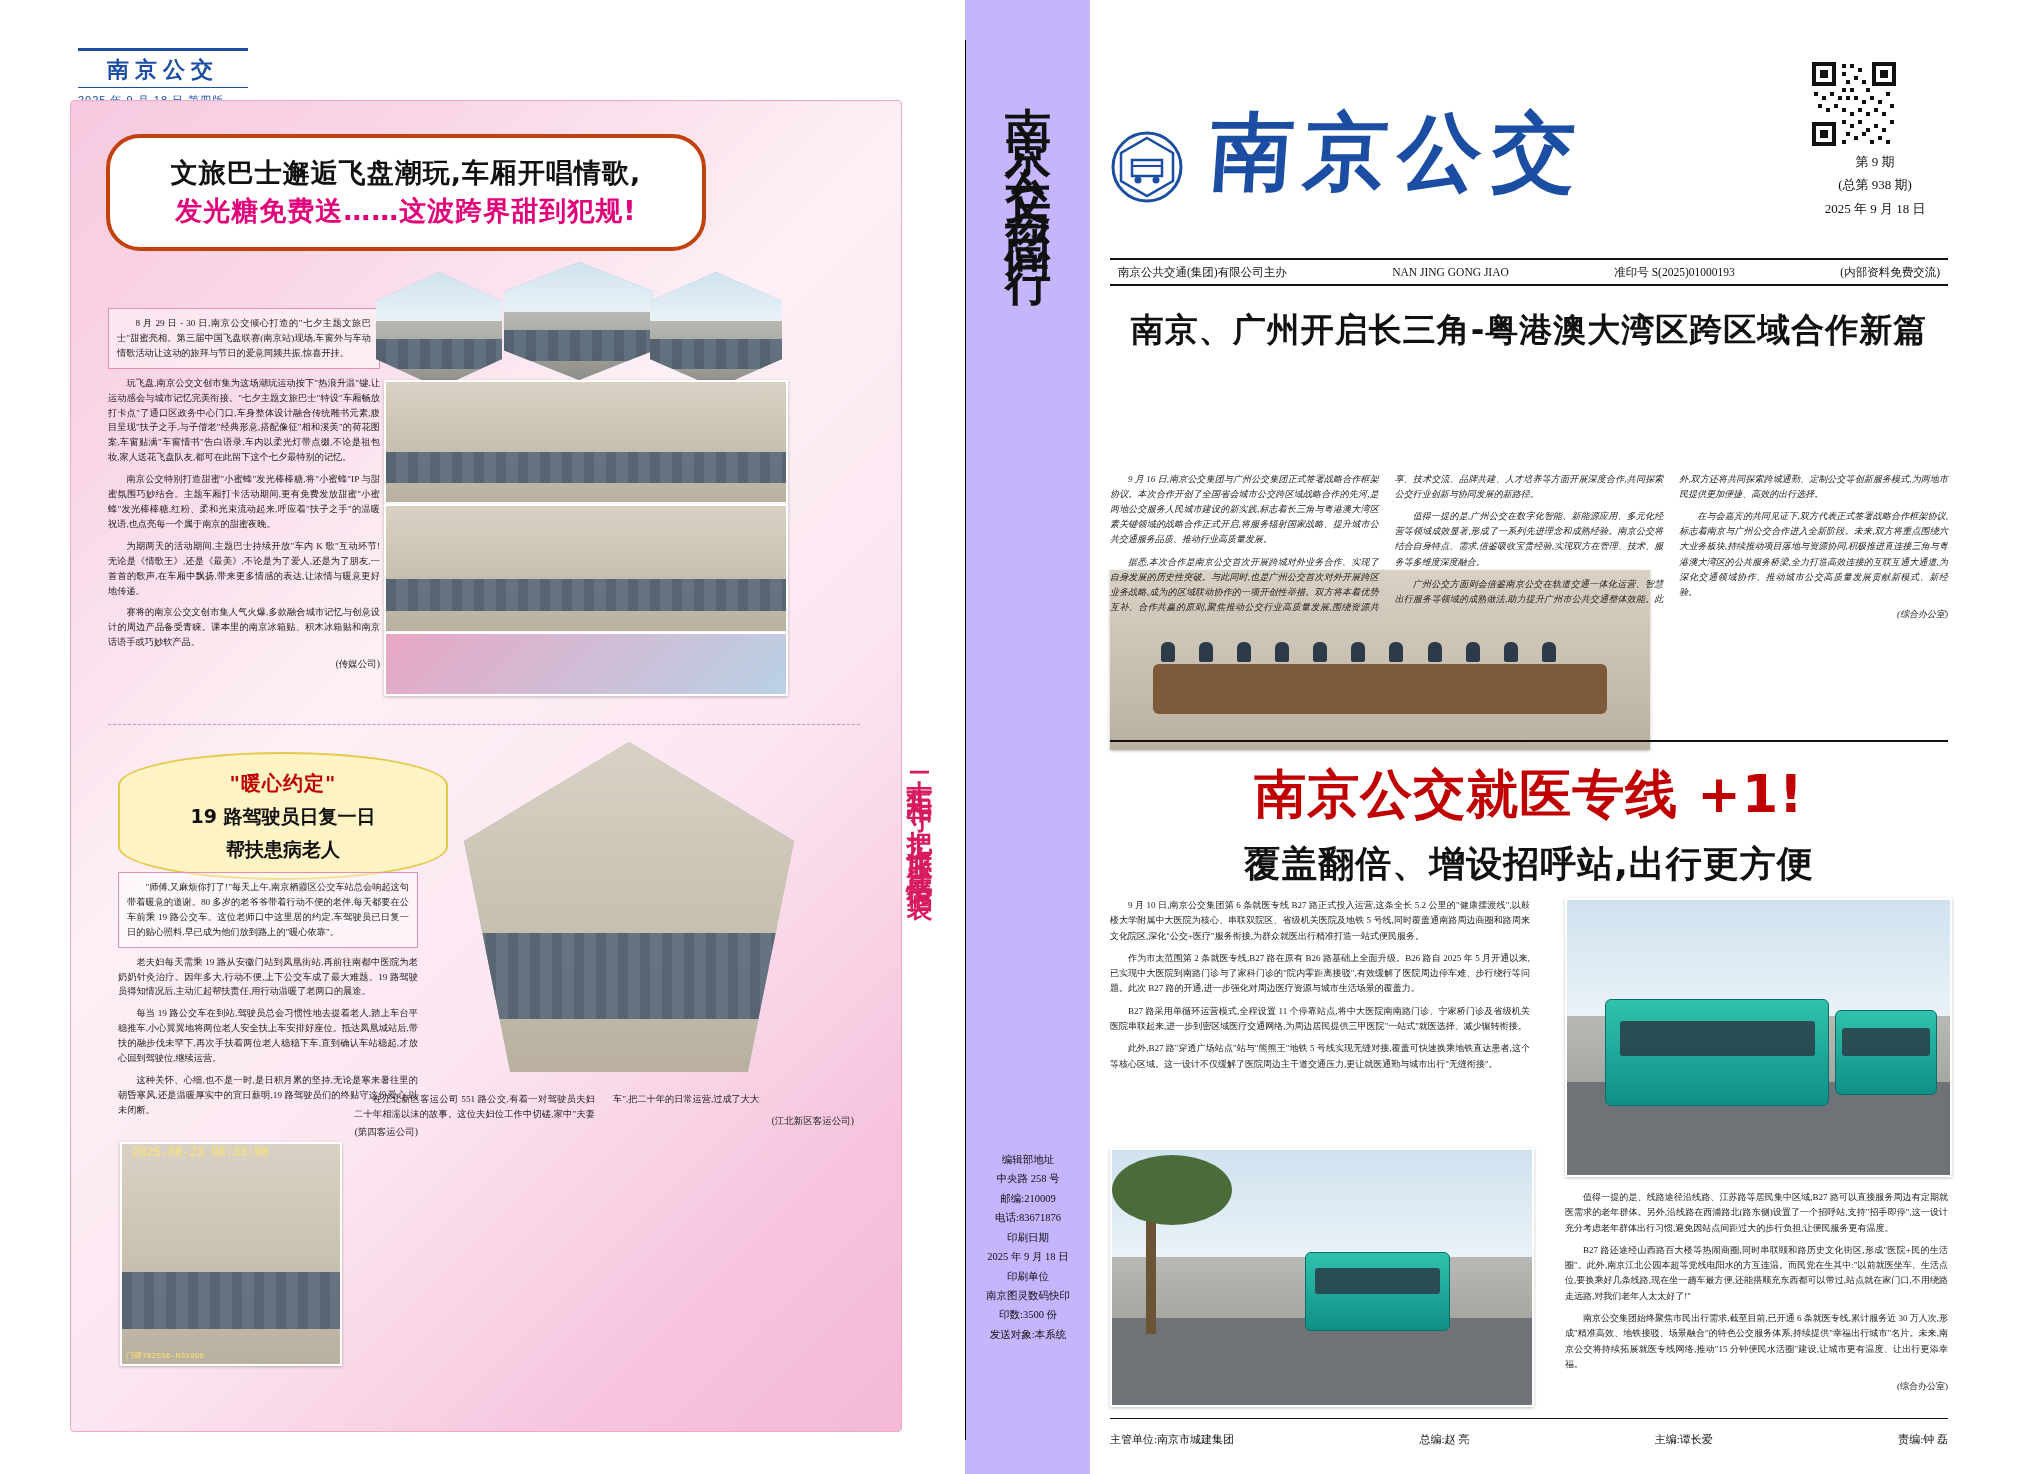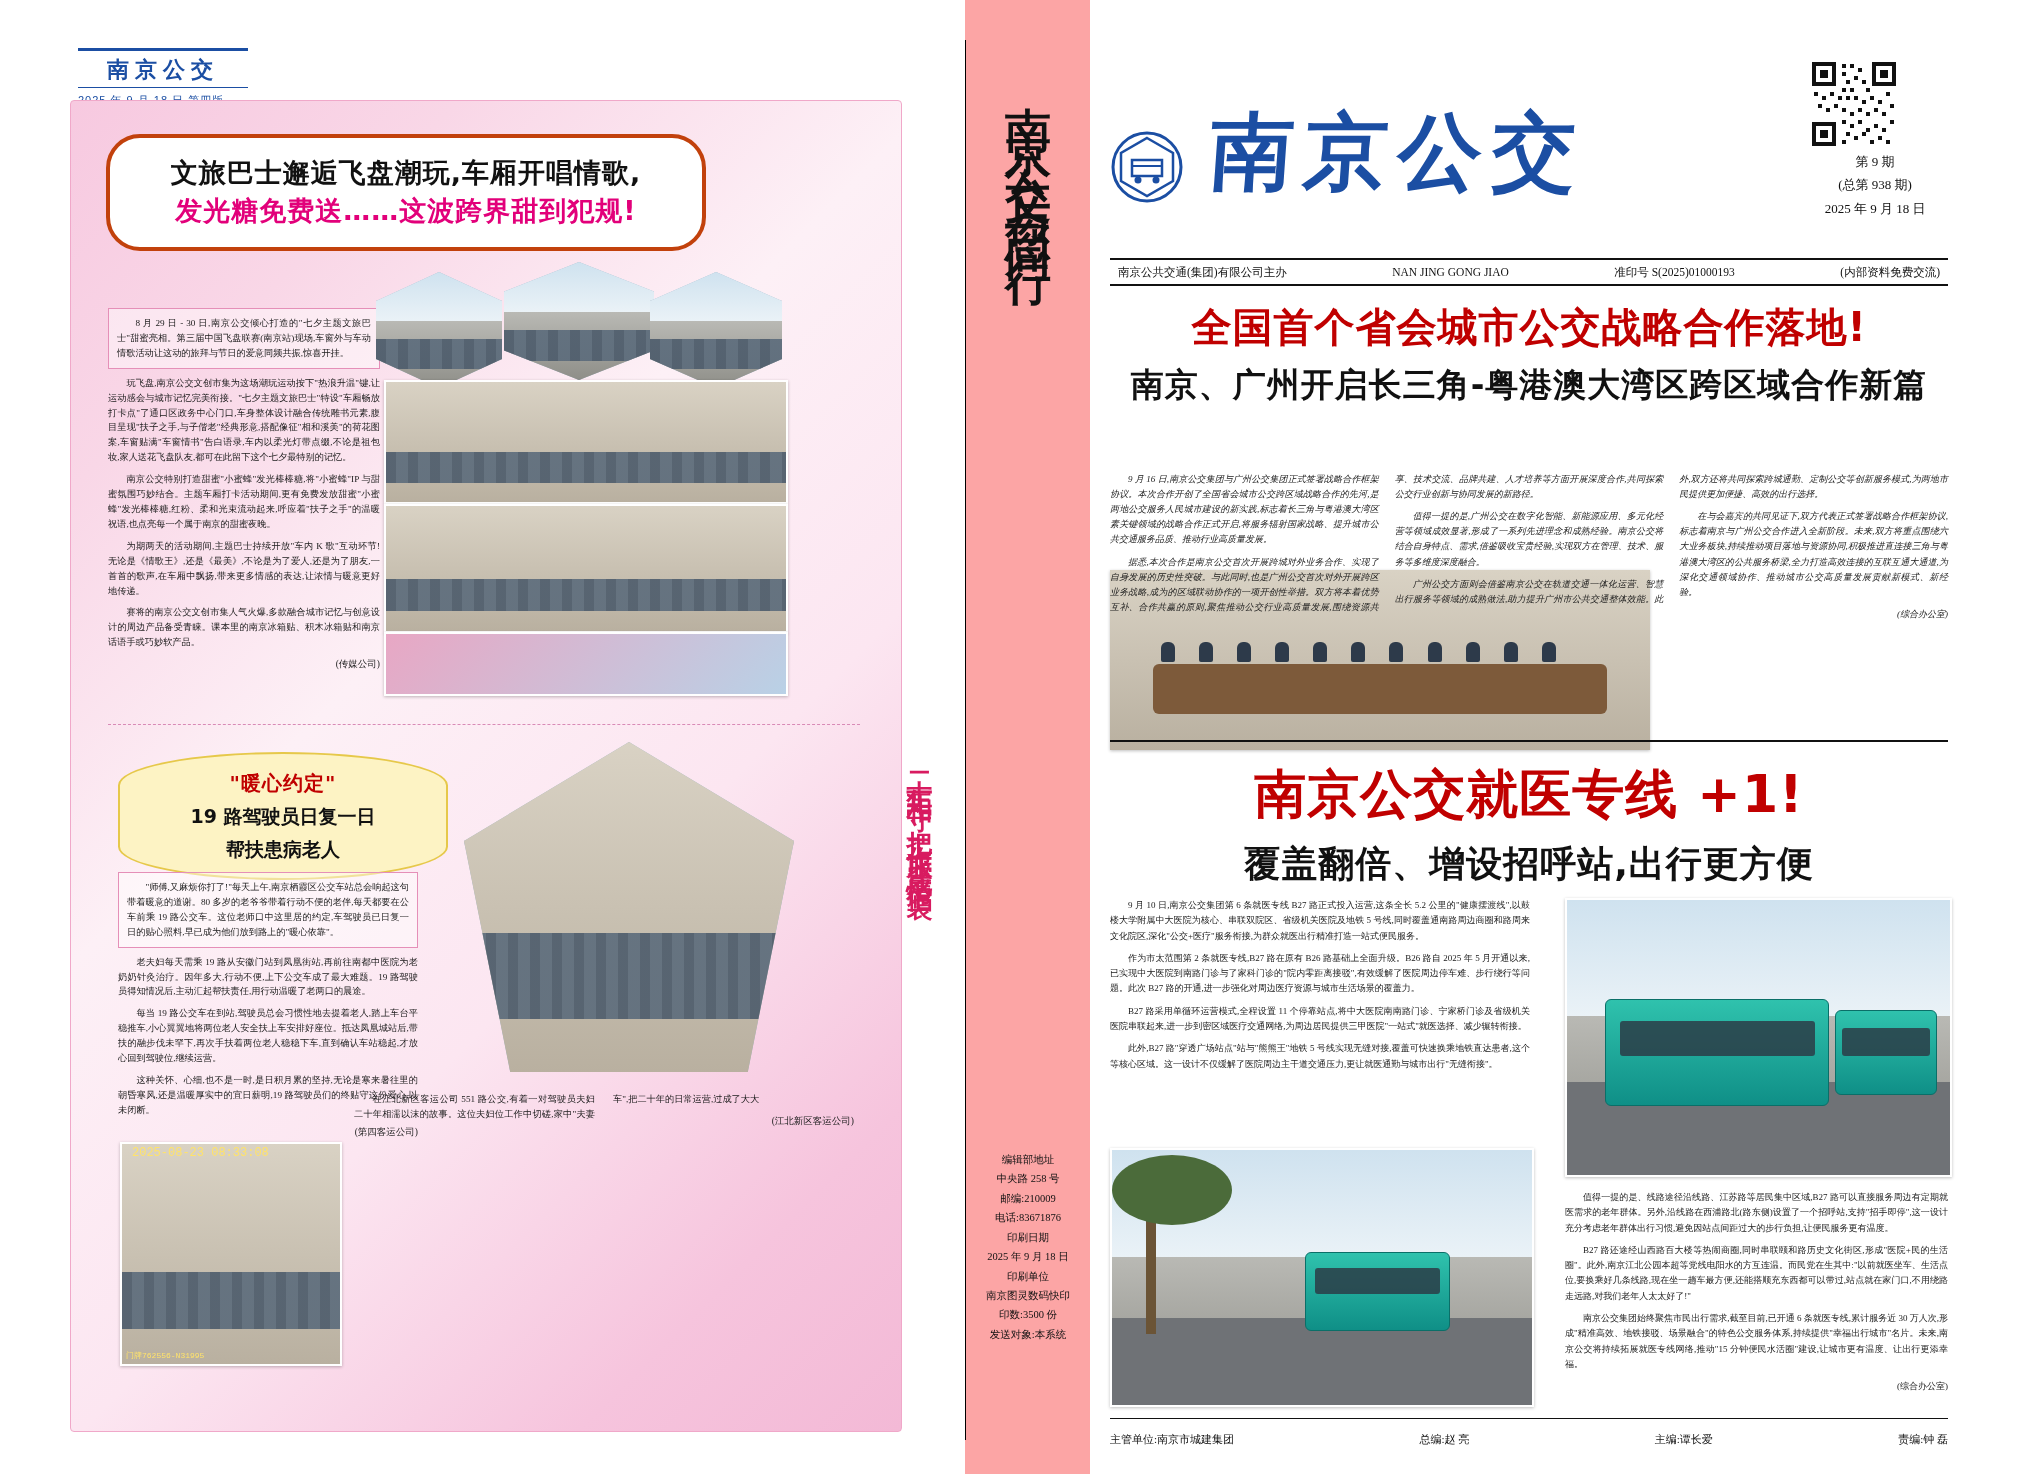--- a/index.html
+++ b/index.html
@@ -2,21 +2,21 @@
 <html><head>
 <meta charset="utf-8">
 <style>
   html,body{margin:0;padding:0;}
   body{
     width:2040px;height:1474px;
     background:#ffffff;
     font-family:"Liberation Serif", serif;
     overflow:hidden;
   }
-  .page{position:relative;width:2040px;height:1474px;background:#fca5a5;}
+  .page{position:relative;width:2040px;height:1474px;background:#c4b5fd;}
 
   
   .left-page{position:absolute;left:0;top:0;width:965px;height:1474px;background:#fff;}
   .lp-masthead{position:absolute;left:78px;top:48px;width:170px;}
   .lp-mast-box{border-top:3px solid #1b4ea3;border-bottom:1px solid #1b4ea3;padding:4px 0 2px 0;}
   .lp-mast-cn{font-size:22px;color:#1b4ea3;letter-spacing:6px;text-align:center;font-family:"DejaVu Sans",sans-serif;font-weight:bold;}
   .lp-mast-date{font-size:11px;color:#1b4ea3;margin-top:5px;letter-spacing:1px;font-family:"Liberation Sans",sans-serif;}
 
   .lp-panel{position:absolute;left:70px;top:100px;width:830px;height:1330px;
     background:linear-gradient(135deg,#f7c9e0 0%,#f9d7e7 18%,#fdf0f6 40%,#fce6f1 62%,#f6c4dd 85%,#f3b9d6 100%);
@@ -339,21 +339,20 @@
   </div>
 
   <div class="np-bar">
     <span>南京公共交通(集团)有限公司主办</span>
     <span>NAN JING GONG JIAO</span>
     <span>准印号 S(2025)01000193</span>
     <span>(内部资料免费交流)</span>
   </div>
 
   <div class="r-head1">
-    <div class="l1">全国首个省会城市公交战略合作落地!</div>
     <div class="l2">南京、广州开启长三角-粤港澳大湾区跨区域合作新篇</div>
   </div>
 
   <div class="photo ph-i">
     <div class="pz">
         <div class="room"></div>
         <div class="tableblk"></div>
       <div class="pplrow">
         <span class="ppl" style="left:4%"></span>
           <span class="ppl" style="left:12%"></span>

